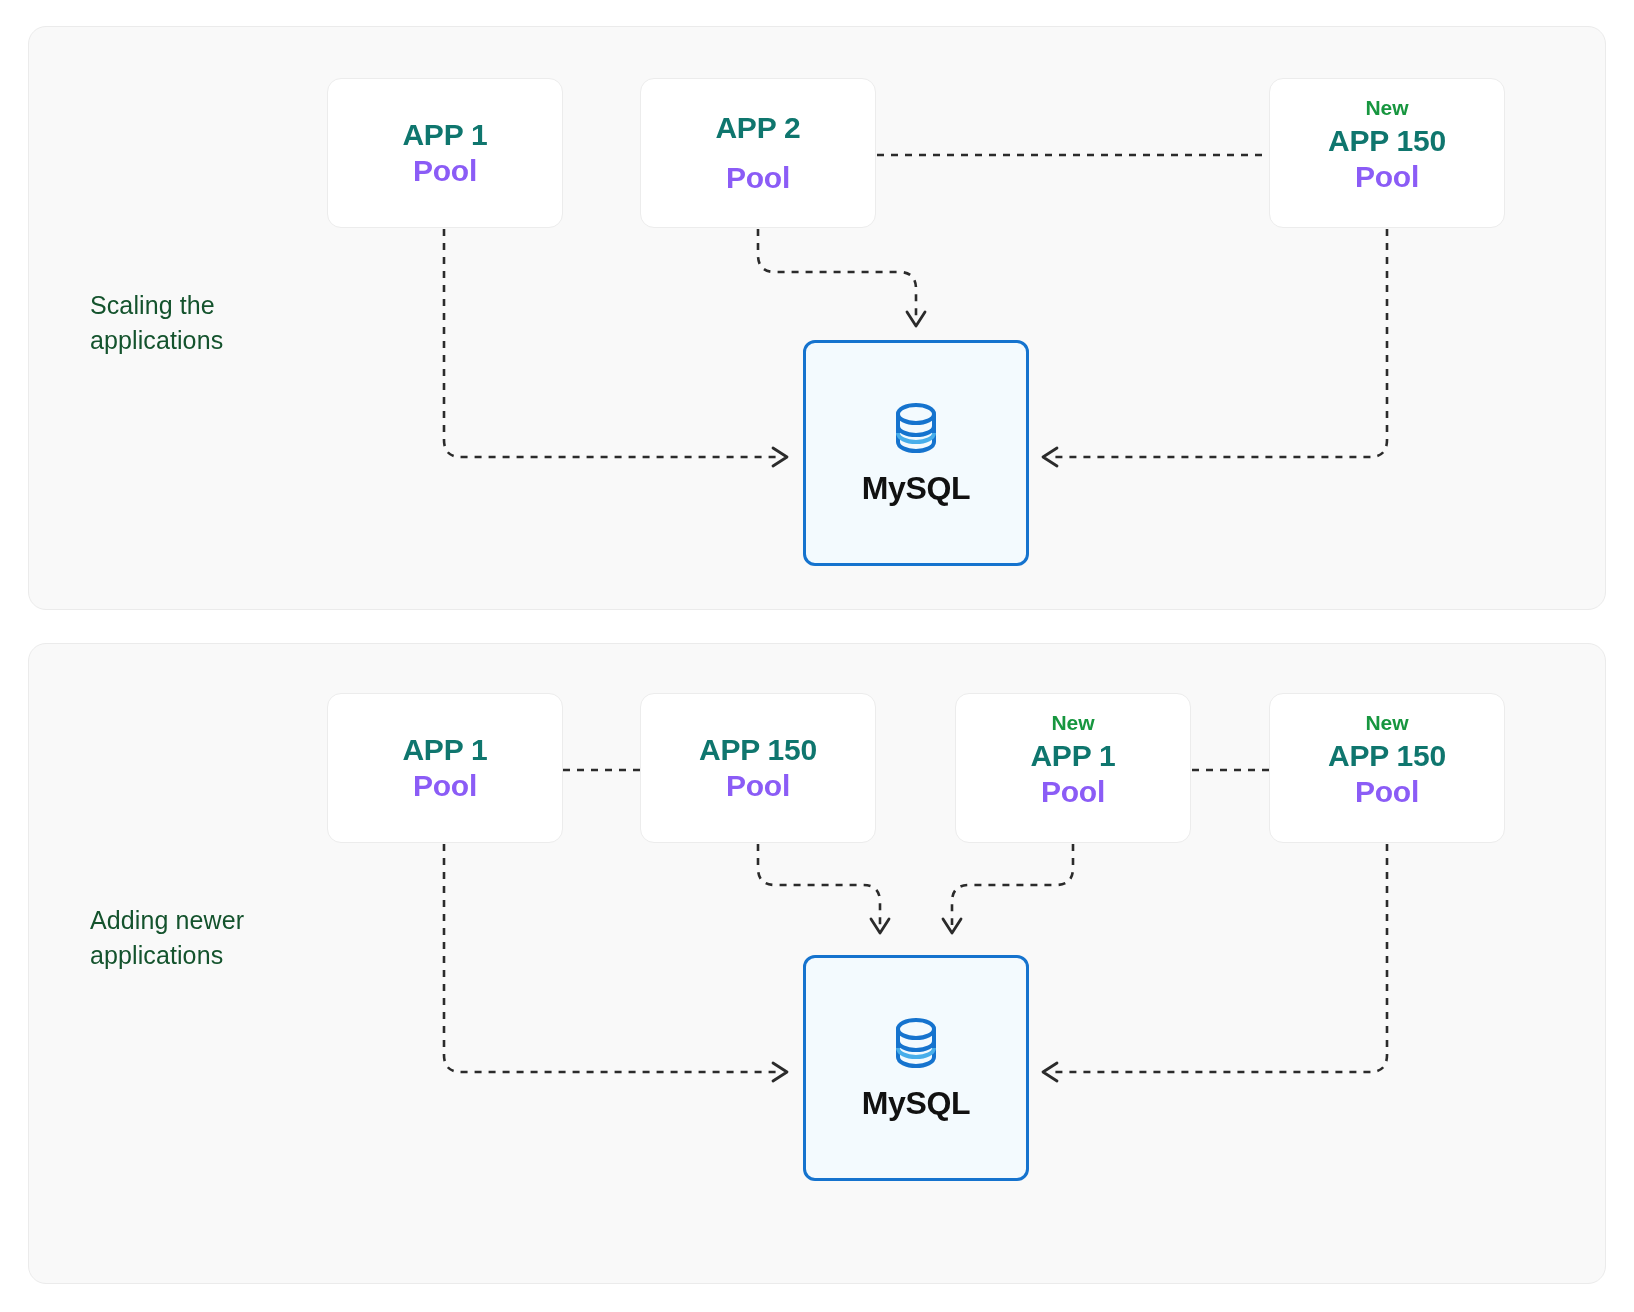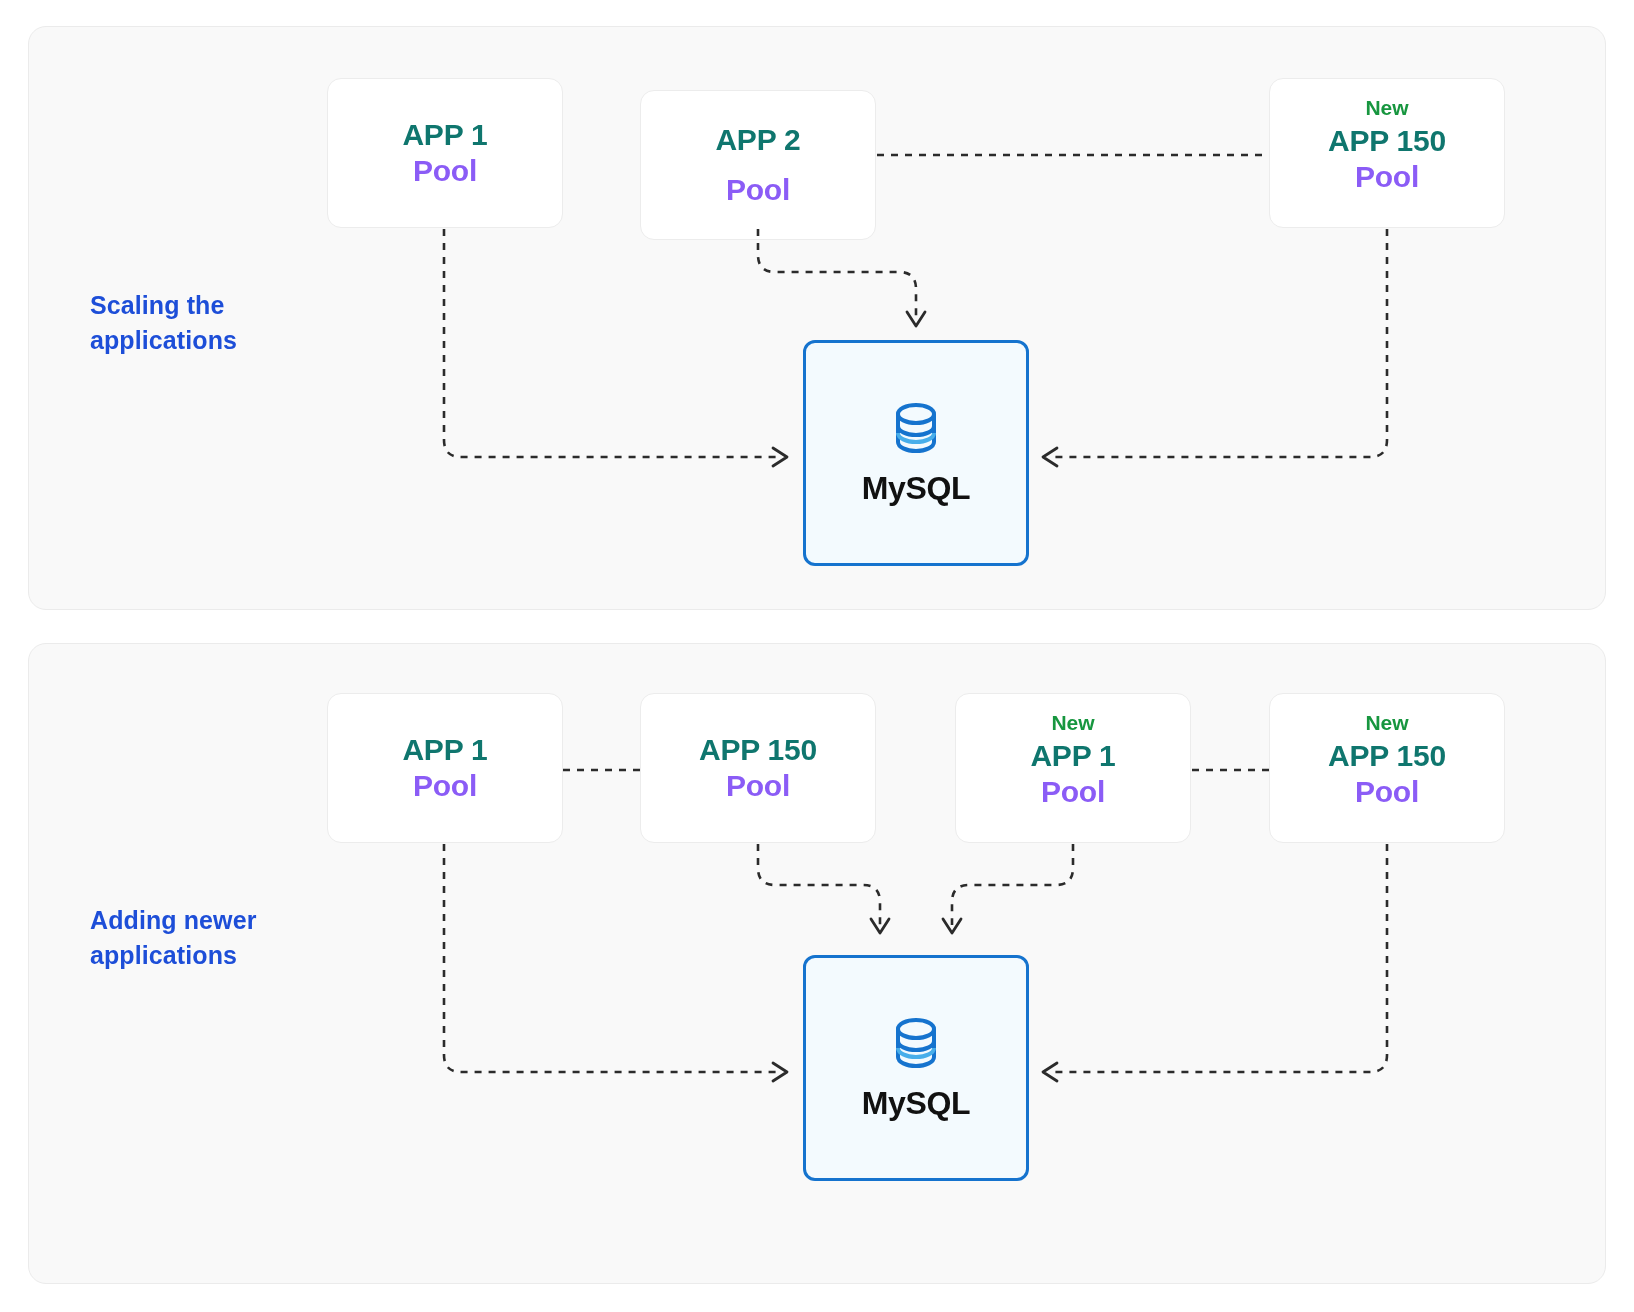--- a/index.html
+++ b/index.html
@@ -32,22 +32,22 @@
     box-sizing: border-box;
   }
   #panel-top    { top: 26px;  height: 584px; }
   #panel-bottom { top: 643px; height: 641px; }
 
   
   .section-caption {
     position: absolute;
     font-size: 25px;
     line-height: 35px;
-    color: #1d4ed8;
-    font-weight: 700;
+    color: #14532d;
+    font-weight: 400;
     white-space: pre-line;
     letter-spacing: 0.1px;
   }
 
   
   .app-card {
     position: absolute;
     width: 236px;
     height: 150px;
     background: #FFFFFF;
@@ -137,21 +137,21 @@
   <div class="panel" id="panel-top"></div>
 
   <div class="section-caption" style="left:90px; top:288px; width:260px;">Scaling the
 applications</div>
 
   <div class="app-card" style="left:327px; top:78px;">
     <div class="app-title">APP 1</div>
     <div class="app-sub">Pool</div>
   </div>
 
-  <div class="app-card" style="left:640px; top:90px;gap:14px;">
+  <div class="app-card" style="left:640px; top:78px;gap:14px;">
     <div class="app-title">APP 2</div>
     <div class="app-sub">Pool</div>
   </div>
 
   <div class="app-card has-badge" style="left:1269px; top:78px;">
     <div class="badge-new">New</div>
     <div class="app-title">APP 150</div>
     <div class="app-sub">Pool</div>
   </div>
 

